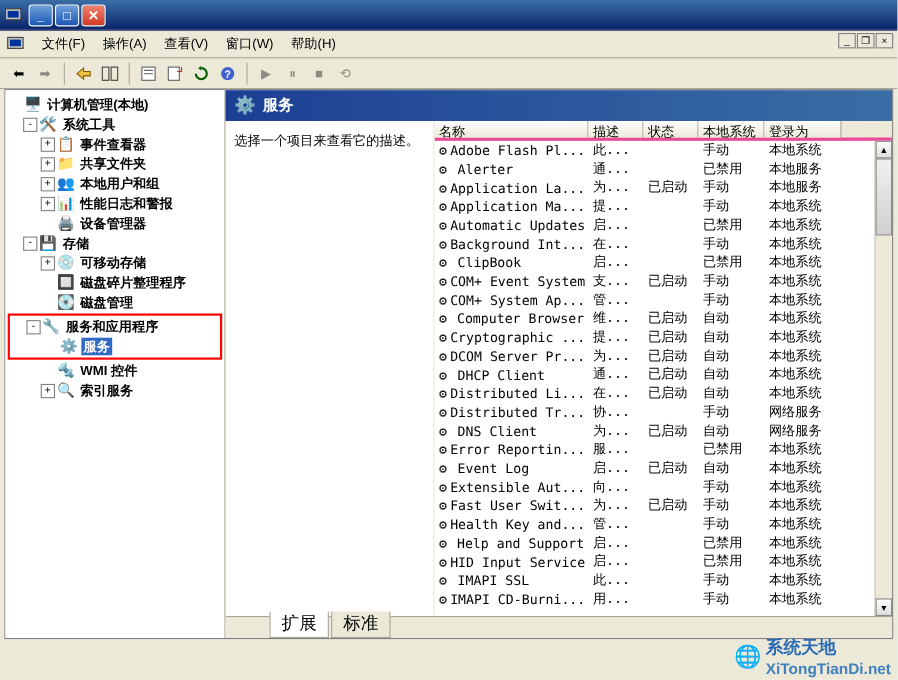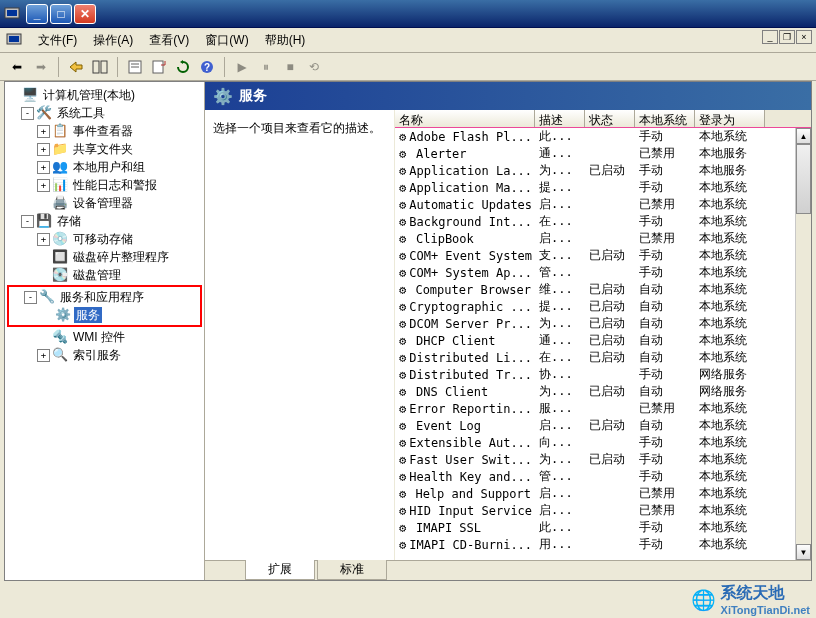--- a/index.html
+++ b/index.html
@@ -24,37 +24,37 @@
 .tsep { width: 1px; height: 20px; background: #aca899; margin: 0 4px; }
 
 .content { display: flex; height: 500px; border: 1px solid #808080; margin: 0 4px; background: white; }
 
 .tree { width: 200px; border-right: 1px solid #aca899; overflow: auto; padding: 4px 2px; background: white; }
 .tnode { white-space: nowrap; padding: 1px 0; display: flex; align-items: center; cursor: pointer; line-height:16px;}
 .tnode .exp { width:13px; height:13px; border:1px solid #808080; display:inline-flex;align-items:center;justify-content:center;font-size:9px;margin-right:2px;color:#000;background:white;font-family:monospace;}
 .tnode .noexp { width:13px;display:inline-block;margin-right:2px;}
 .tnode .ticon { width:16px;height:16px;margin-right:3px;display:inline-flex;align-items:center;justify-content:center;font-size:13px; }
 .tnode.sel .lbl { background:#316ac5;color:white; }
-.tnode .lbl { padding:0 2px; }
+.tnode .lbl { padding:0 2px;font-weight:bold; }
 .highlight-box { border:2px solid red; padding:1px; margin:1px 0; }
 
 .rpane { flex:1; display:flex; flex-direction:column; }
 .rheader { background: linear-gradient(to right,#1c3f94,#3a6ea5); height:28px; display:flex; align-items:center; padding:0 8px; color:white; font-weight:bold; font-size:14px;}
 .rheader .hico { margin-right:6px; font-size:16px;}
 .rbody { flex:1; display:flex; overflow:hidden; }
 .descpane { width:190px; border-right:1px solid #ece9d8; padding:10px 8px; font-size:12px;}
 .listpane { flex:1; overflow:auto; position:relative;}
-.listhdr { position:sticky; top:0; background:#ece9d8; border-bottom:1px solid #ec4899; display:flex; height:18px; }
+.listhdr { position:sticky; top:0; background:#ece9d8; border-bottom:3px solid #ec4899; display:flex; height:18px; }
 .lhcell { border-right:1px solid #aca899; padding:2px 4px; font-size:12px; background:linear-gradient(to bottom,#fff,#ece9d8); cursor:pointer;}
 .lrow { display:flex; height:17px; align-items:center; }
 .lcell { padding:0 4px; white-space:nowrap; overflow:hidden; text-overflow:ellipsis; font-size:12px; font-family:"SimSun",monospace;}
 .lcell.c0 { display:flex; align-items:center; gap:3px;}
 .sico { font-size:12px; width:14px;}
 .tabs { height:20px; border-top:1px solid #aca899; display:flex; align-items:flex-end; padding-left:40px; gap:2px; background:#ece9d8;}
-.tab { border:1px solid #aca899; border-top:none; padding:1px 22px; font-size:12px; background:#ece9d8; cursor:pointer;}
+.tab { border:1px solid #aca899; border-top:none; padding:1px 10px; font-size:16px; background:#ece9d8; cursor:pointer;}
 .tab.active { background:white; }
 
 .watermark { position:absolute; bottom:2px; right:6px; font-size:11px; color:#2a6bb5; display:flex;align-items:center;gap:4px; font-weight:bold;}
 .scrollbar-v { position:absolute; right:0; top:18px; bottom:0; width:16px; background:#ece9d8; border-left:1px solid #c8c8c8;}
 .sb-btn { height:16px; background:linear-gradient(to bottom,#fdfdfd,#dedede); border:1px solid #8a8a8a; font-size:8px; display:flex;align-items:center;justify-content:center;}
 .sb-thumb { height:70px; margin:0; background:linear-gradient(to bottom,#f0f0f0,#d0d0d0); border:1px solid #8a8a8a;}
 
 .c0{width:140px} .c1{width:50px} .c2{width:50px} .c3{width:60px} .c4{width:70px}
 </style>
 </head>
@@ -501,15 +501,15 @@
       <div class="tab active">扩展</div>
       <div class="tab">标准</div>
     </div>
   </div>
 </div>
 
 <div class="watermark">
   <span style="font-size:20px">🌐</span>
   <span>
     <div style="font-size:16px">系统天地</div>
-    <div style="font-size:11px;color:#4080c0">XiTongTianDi.net</div>
+    <div style="font-size:14px;color:#4080c0">XiTongTianDi.net</div>
   </span>
 </div>
 
 </body></html>

